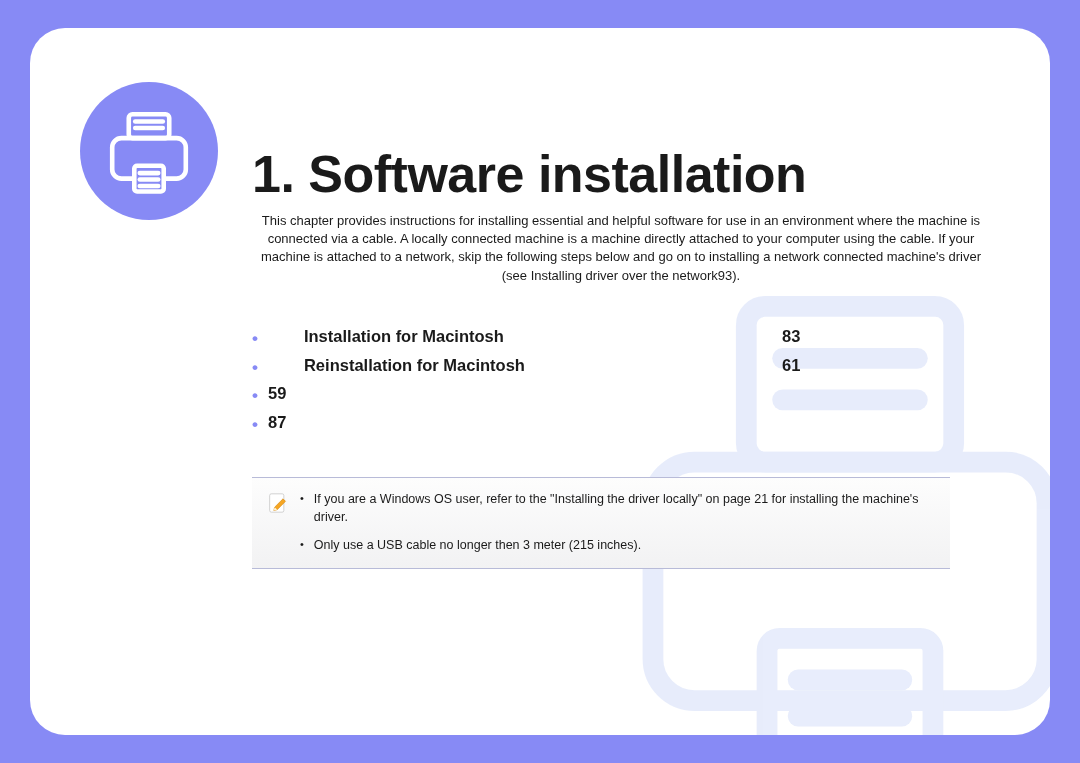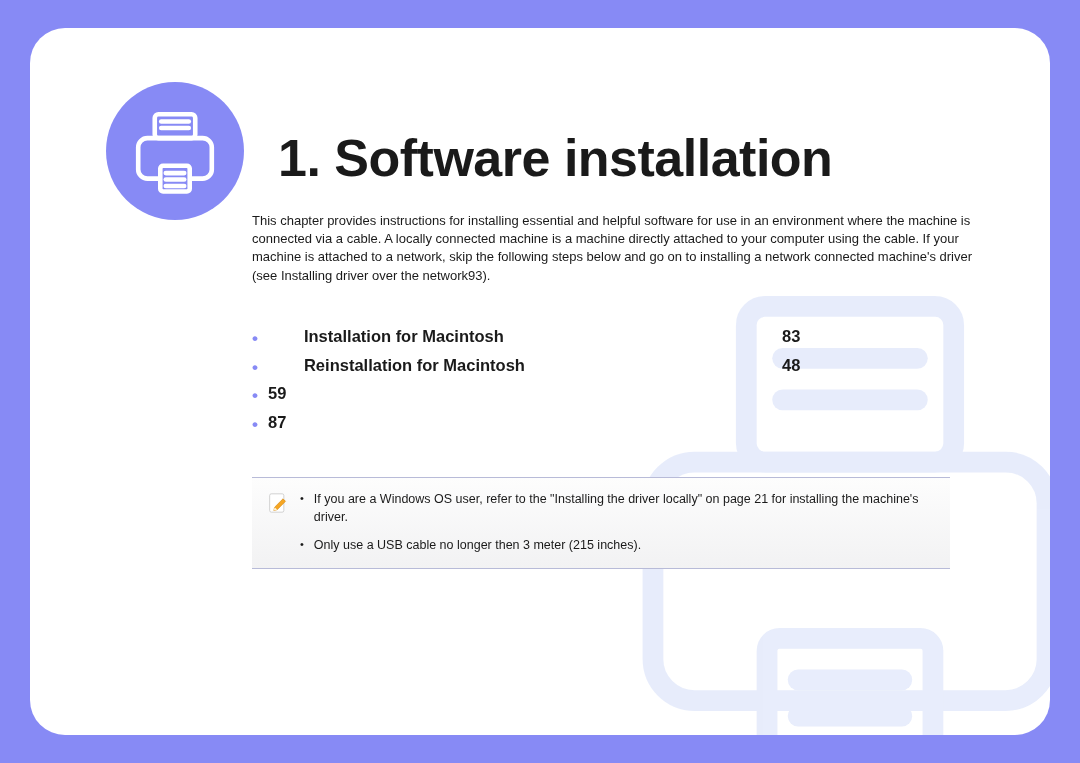--- a/index.html
+++ b/index.html
@@ -29,25 +29,24 @@
       position: absolute;
       right: -60px;
       bottom: -90px;
       width: 520px;
       height: 560px;
       opacity: 0.16;
       pointer-events: none;
     }
     .header-row {
       display: flex;
-      align-items: flex-start;
+      align-items: center;
       padding: 54px 0 0 50px;
       position: relative;
       z-index: 2;
-      margin-left: 26px;
     }
     .printer-badge {
       width: 138px;
       height: 138px;
       border-radius: 50%;
       background: #878af5;
       display: flex;
       align-items: center;
       justify-content: center;
       flex-shrink: 0;
@@ -62,20 +61,21 @@
     }
     .intro-text {
       font-size: 13px;
       color: #1a1a1a;
       line-height: 1.4;
       margin-left: 222px;
       margin-right: 60px;
       margin-top: -8px;
       position: relative;
       z-index: 2;
+      text-align: center;
     }
     .toc {
       margin-left: 222px;
       margin-top: 42px;
       font-size: 16.5px;
       font-weight: 700;
       color: #1a1a1a;
       position: relative;
       z-index: 2;
     }
@@ -177,21 +177,21 @@
 
   <div class="toc">
     <div class="toc-row">
       <span class="toc-bullet">•</span>
       <span class="toc-label">Installation for Macintosh</span>
       <span class="toc-page">83</span>
     </div>
     <div class="toc-row">
       <span class="toc-bullet">•</span>
       <span class="toc-label">Reinstallation for Macintosh</span>
-      <span class="toc-page">48</span>
+      <span class="toc-page">61</span>
     </div>
     <div class="toc-row">
       <span class="toc-bullet">•</span>
       <span class="toc-page">59</span>
     </div>
     <div class="toc-row">
       <span class="toc-bullet">•</span>
       <span class="toc-page">87</span>
     </div>
   </div>

